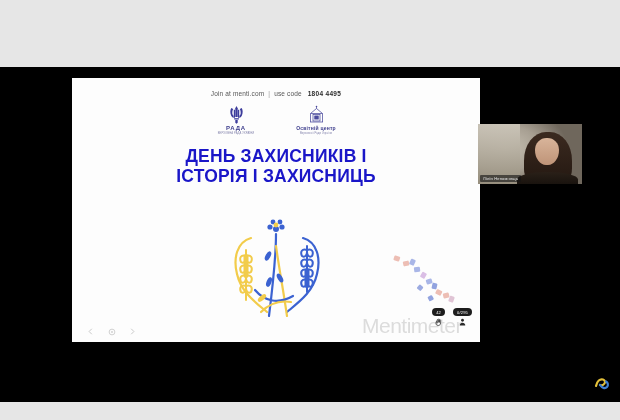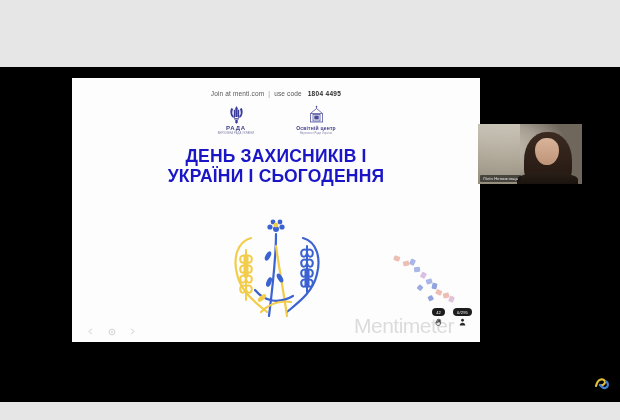--- a/index.html
+++ b/index.html
@@ -73,21 +73,21 @@
   
   #slide-nav{
     position:absolute;left:14px;bottom:6px;
     display:flex;align-items:center;gap:12px;
     opacity:.5;
   }
   .nav-btn{width:9px;height:9px;display:flex;align-items:center;justify-content:center;}
 
   
   #watermark{
-    position:absolute;right:26px;bottom:4px;
+    position:absolute;right:18px;bottom:4px;
     font-size:21px;color:#dcdcdc;letter-spacing:-.5px;
     font-weight:400;user-select:none;
   }
 
   
   #pills{position:absolute;right:8px;bottom:16px;display:flex;gap:8px;align-items:flex-end;}
   .pill-wrap{display:flex;flex-direction:column;align-items:center;gap:2px;}
   .pill{
     background:#1d1d1d;color:#fff;border-radius:7px;
     font-size:4px;padding:1.5px 4px;white-space:nowrap;letter-spacing:.2px;
@@ -194,21 +194,21 @@
             </svg>
           </div>
           <div class="logo-name" style="font-size:5px;letter-spacing:.2px;">Освітній центр</div>
           <div class="logo-sub">Верховної Ради України</div>
         </div>
 
       </div>
 
       <div id="slide-title">
         <span class="ln">ДЕНЬ ЗАХИСНИКІВ І</span>
-        <span class="ln">УКРАЇНИ І СЬОГОДЕННЯ</span>
+        <span class="ln">ІСТОРІЯ І ЗАХИСНИЦЬ</span>
       </div>
 
       <div id="emblem">
         <svg width="118" height="112" viewBox="0 0 118 112" aria-hidden="true">
           <g fill="none" stroke-width="2.2" stroke-linecap="round">
 
             <path d="M34 22 C20 26 16 42 20 58 C24 76 38 86 50 96" stroke="#f2cc4b"></path>
 
             <path d="M86 22 C100 26 104 42 100 58 C96 76 82 86 70 96" stroke="#3b62d1"></path>
 

